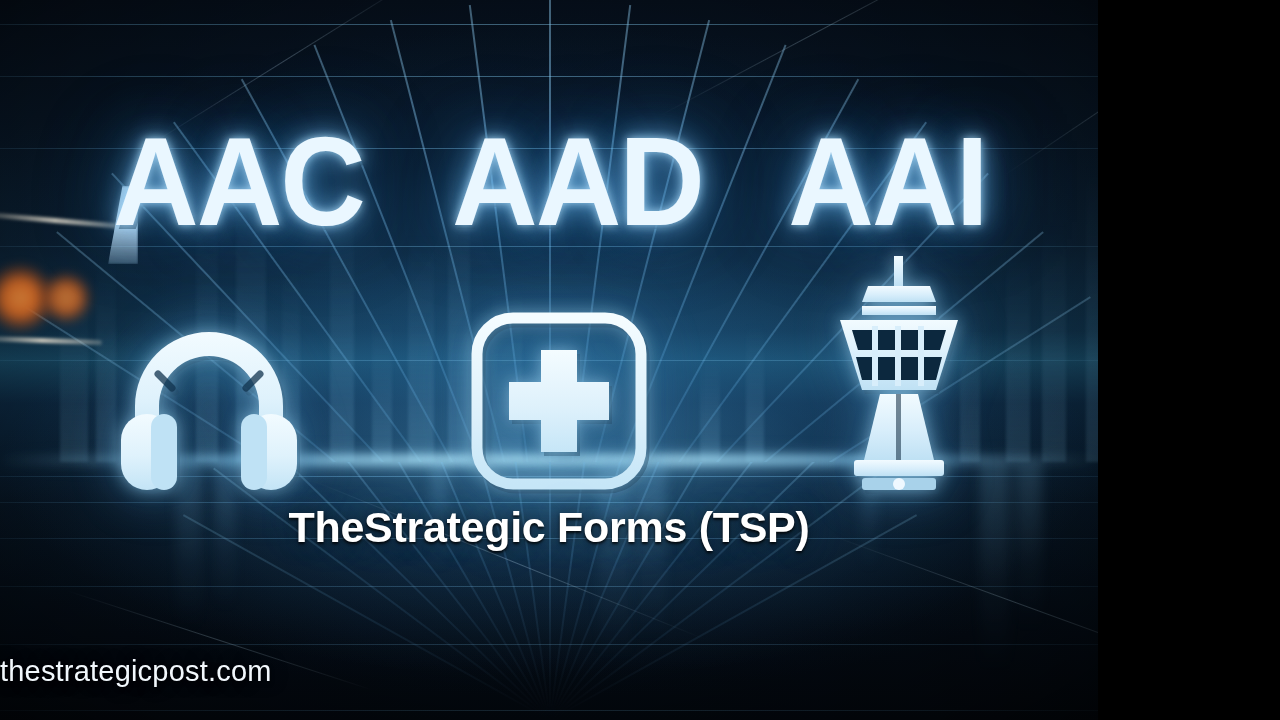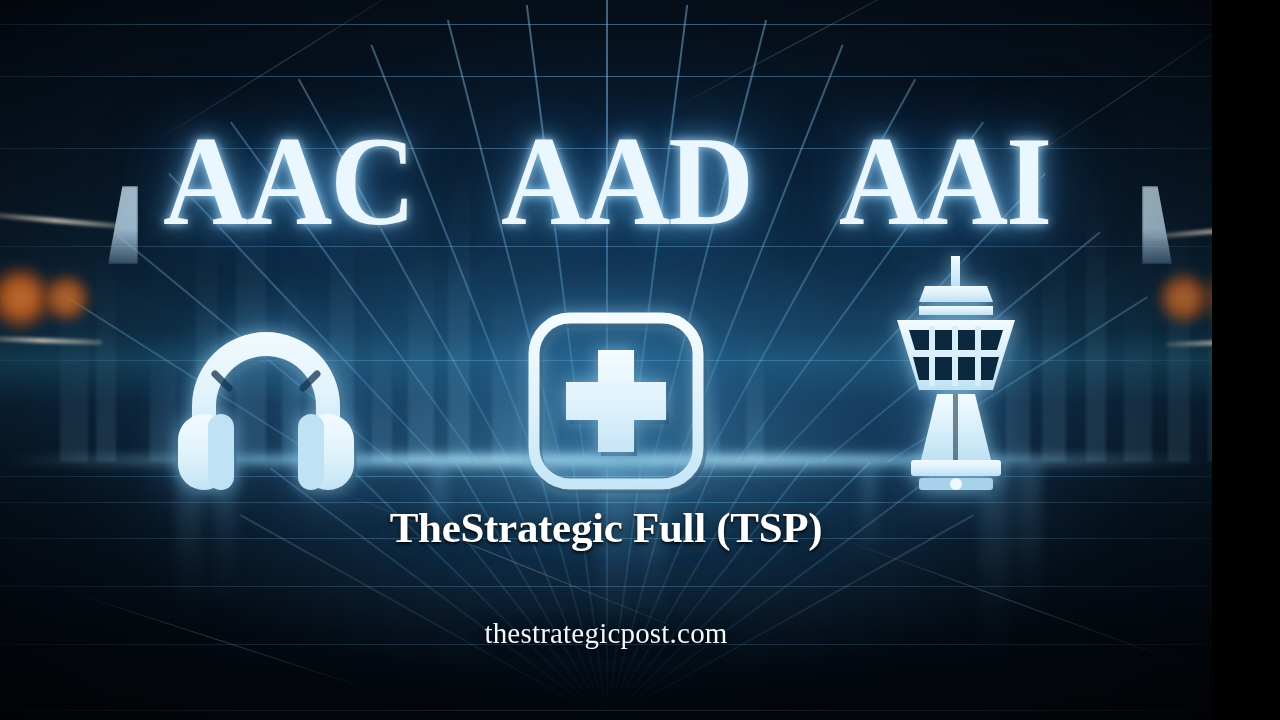--- a/index.html
+++ b/index.html
@@ -5,24 +5,23 @@
   * { margin:0; padding:0; box-sizing:border-box; }
   html,body{ background:#000; }
   body{
     width:1280px; height:720px;
     font-family:"Liberation Sans", sans-serif;
     overflow:hidden;
   }
 
   #stage{
     position:relative;
-    width:1212px; height:720px;
+    width:1098px; height:720px;
     overflow:hidden;
     background:#6d28d9;
-    font-family:Liberation Serif, serif;
   }
 
   
   .bg-base{
     position:absolute; inset:0;
     background:
       radial-gradient(ellipse 760px 300px at 50% 462px, rgba(90,175,225,0.42) 0%, rgba(50,120,175,0.20) 35%, rgba(10,35,60,0.0) 72%),
       radial-gradient(ellipse 900px 420px at 50% 360px, rgba(28,85,130,0.55) 0%, rgba(12,42,70,0.30) 48%, rgba(5,16,30,0) 80%),
       linear-gradient(to bottom,
         #06101d 0%,
@@ -172,22 +171,21 @@
     font-size:43px;
     font-weight:bold;
     letter-spacing:-0.3px;
     line-height:1.28;
     text-shadow:
       0 2px 3px rgba(0,0,0,0.85),
       0 0 18px rgba(0,0,0,0.55),
       0 0 40px rgba(110,185,235,0.22);
   }
   .url-line{
-    position:absolute; left:0; top:617px; width:100%;
-    text-align:center;
+    position:absolute; left:0; top:655px; width:100%;
     color:#f2f8fd;
     font-size:29px;
     font-weight:normal;
     letter-spacing:0.2px;
     text-shadow:0 2px 4px rgba(0,0,0,0.80), 0 0 16px rgba(0,0,0,0.5);
   }
 </style>
 </head>
 <body>
 
@@ -384,19 +382,19 @@
 
           <rect x="40" y="206" width="90" height="16" rx="3" fill="url(#gCT)"></rect>
           <rect x="48" y="224" width="74" height="12" rx="3" fill="#a8d2ea"></rect>
           <circle cx="85" cy="230" r="6" fill="#eef8ff"></circle>
         </svg>
       </div>
 
     </div>
 
     <div class="title-block">
-      <div class="title-line">TheStrategic Full (TSP)</div>
+      <div class="title-line">TheStrategic Forms (TSP)</div>
     </div>
 
     <div class="url-line">thestrategicpost.com</div>
 
   </div>
 </div>
 
 </body></html>

